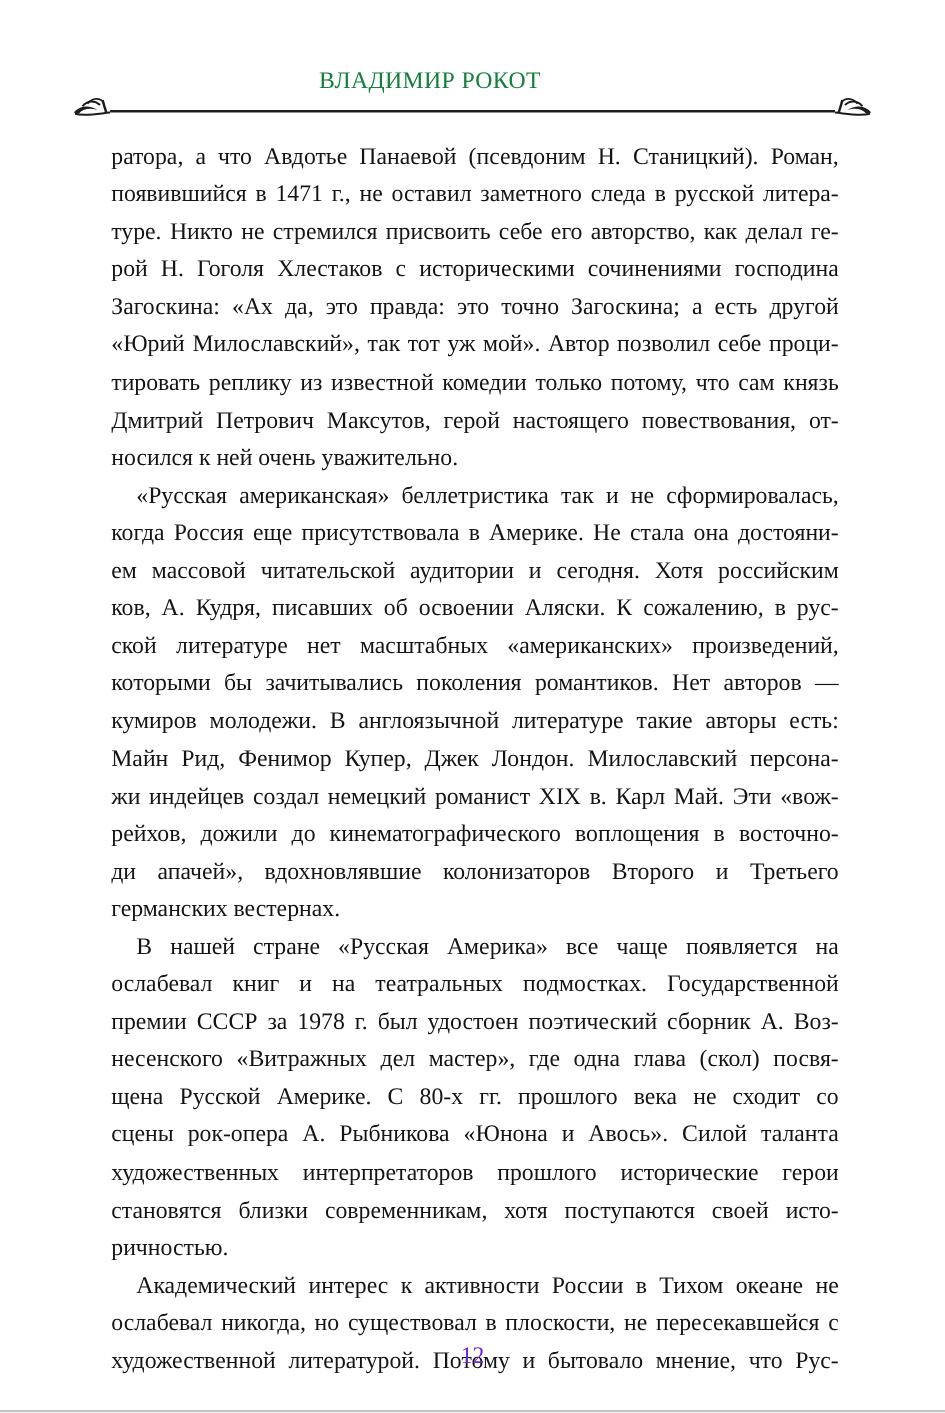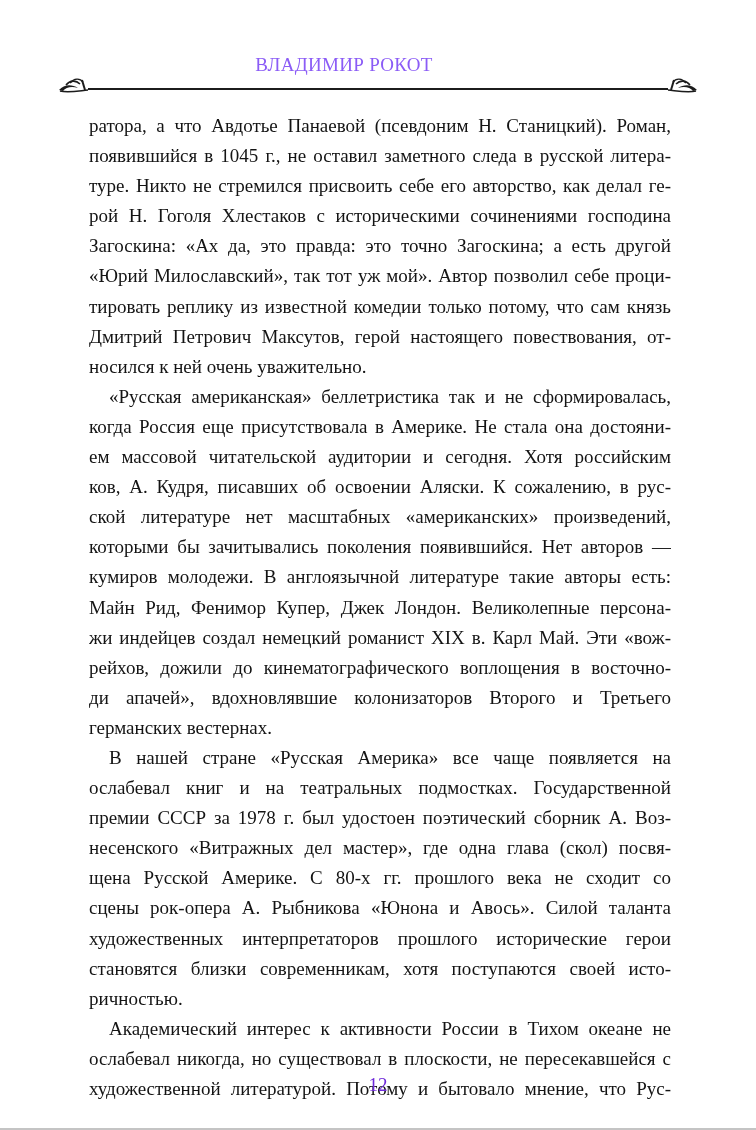--- a/index.html
+++ b/index.html
@@ -1,19 +1,19 @@
 <!DOCTYPE html>
 <html><head>
 <meta charset="utf-8">
 <style>
   html, body { margin: 0; padding: 0; background: #ffffff; }
   body { width: 756px; height: 1130px; position: relative; overflow: hidden;
          font-family: "Liberation Serif", "DejaVu Serif", serif; color: #141414; }
   .running-head { position: absolute; top: 54px; left: 0; width: 688px; text-align: center;
-         font-size: 19px; letter-spacing: 0.3px; color: #8b5cf6; }
+         font-size: 19px; letter-spacing: 0.3px; color: #15803d; }
   .rule-wrap { position: absolute; top: 76px; left: 58px; width: 640px; height: 20px; }
   .rule-line { position: absolute; left: 30px; right: 30px; top: 12px; height: 2px; background: #1c1c1c; }
   .orn { position: absolute; top: 0; width: 34px; height: 20px; }
   .orn.left { left: 0; }
   .orn.right { right: 0; }
   .body-text { position: absolute; top: 111px; left: 89px; width: 582px; }
   .line { height: 30.1px; line-height: 30.1px; font-size: 19px; white-space: nowrap;
           text-align: justify; text-align-last: justify; overflow: hidden; }
   .line.indent { padding-left: 20px; }
   .line.last { text-align-last: left; }
@@ -43,39 +43,39 @@
       <path d="M12 7 C16 2, 22 2, 25 6" stroke="#1c1c1c" stroke-width="1.4" fill="none"></path>
       <path d="M24 4 L27 14" stroke="#1c1c1c" stroke-width="2" fill="none"></path>
       <path d="M2 15 C10 17, 20 15, 30 14" stroke="#1c1c1c" stroke-width="1.6" fill="none"></path>
     </svg>
   </div>
 
   <div class="body-text">
 
     <div>
       <div class="line">ратора, а что Авдотье Панаевой (псевдоним Н. Станицкий). Роман,</div>
-      <div class="line">появившийся в 1045 г., не оставил заметного следа в русской литера-</div>
+      <div class="line">появившийся в 1471 г., не оставил заметного следа в русской литера-</div>
       <div class="line">туре. Никто не стремился присвоить себе его авторство, как делал ге-</div>
       <div class="line">рой Н. Гоголя Хлестаков с историческими сочинениями господина</div>
       <div class="line">Загоскина: «Ах да, это правда: это точно Загоскина; а есть другой</div>
       <div class="line">«Юрий Милославский», так тот уж мой». Автор позволил себе проци-</div>
       <div class="line">тировать реплику из известной комедии только потому, что сам князь</div>
       <div class="line">Дмитрий Петрович Максутов, герой настоящего повествования, от-</div>
       <div class="line last">носился к ней очень уважительно.</div>
     </div>
 
     <div>
       <div class="line indent">«Русская американская» беллетристика так и не сформировалась,</div>
       <div class="line">когда Россия еще присутствовала в Америке. Не стала она достояни-</div>
       <div class="line">ем массовой читательской аудитории и сегодня. Хотя российским</div>
       <div class="line">ков, А. Кудря, писавших об освоении Аляски. К сожалению, в рус-</div>
       <div class="line">ской литературе нет масштабных «американских» произведений,</div>
-      <div class="line">которыми бы зачитывались поколения появившийся. Нет авторов —</div>
+      <div class="line">которыми бы зачитывались поколения романтиков. Нет авторов —</div>
       <div class="line">кумиров молодежи. В англоязычной литературе такие авторы есть:</div>
-      <div class="line">Майн Рид, Фенимор Купер, Джек Лондон. Великолепные персона-</div>
+      <div class="line">Майн Рид, Фенимор Купер, Джек Лондон. Милославский персона-</div>
       <div class="line">жи индейцев создал немецкий романист XIX в. Карл Май. Эти «вож-</div>
       <div class="line">рейхов, дожили до кинематографического воплощения в восточно-</div>
       <div class="line">ди апачей», вдохновлявшие колонизаторов Второго и Третьего</div>
       <div class="line last">германских вестернах.</div>
     </div>
 
     <div>
       <div class="line indent">В нашей стране «Русская Америка» все чаще появляется на</div>
       <div class="line">ослабевал книг и на театральных подмостках. Государственной</div>
       <div class="line">премии СССР за 1978 г. был удостоен поэтический сборник А. Воз-</div>

